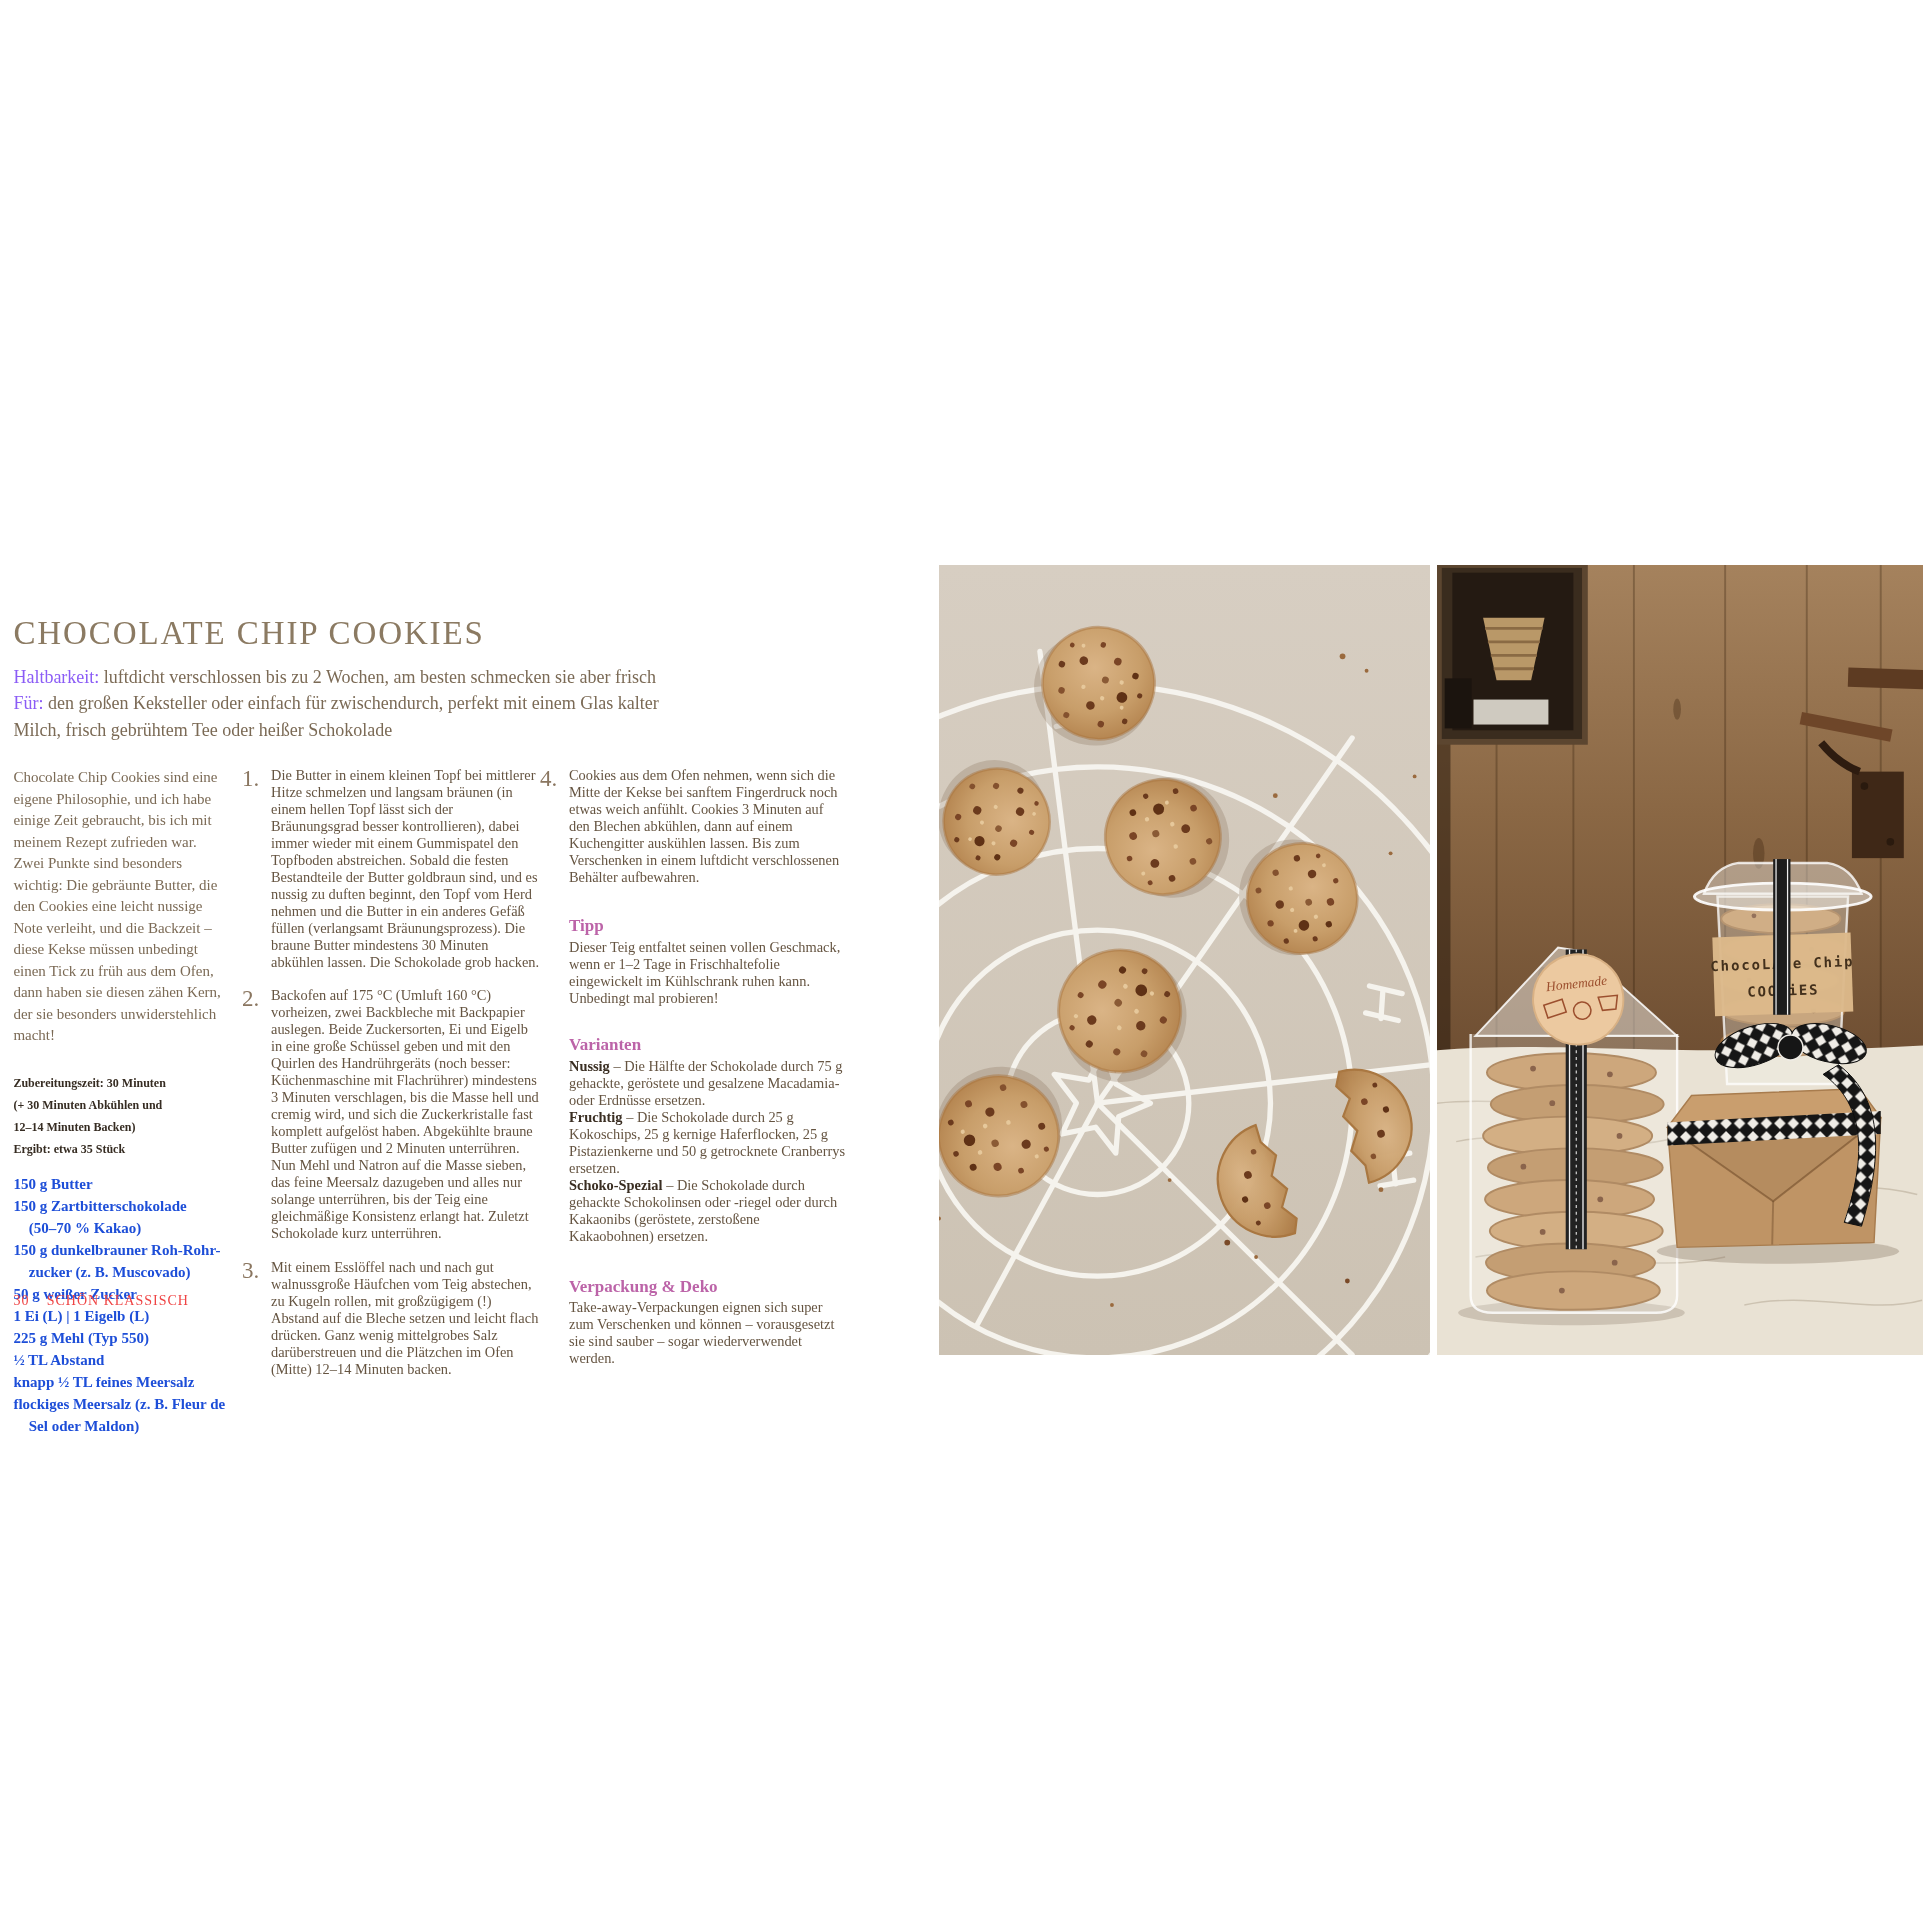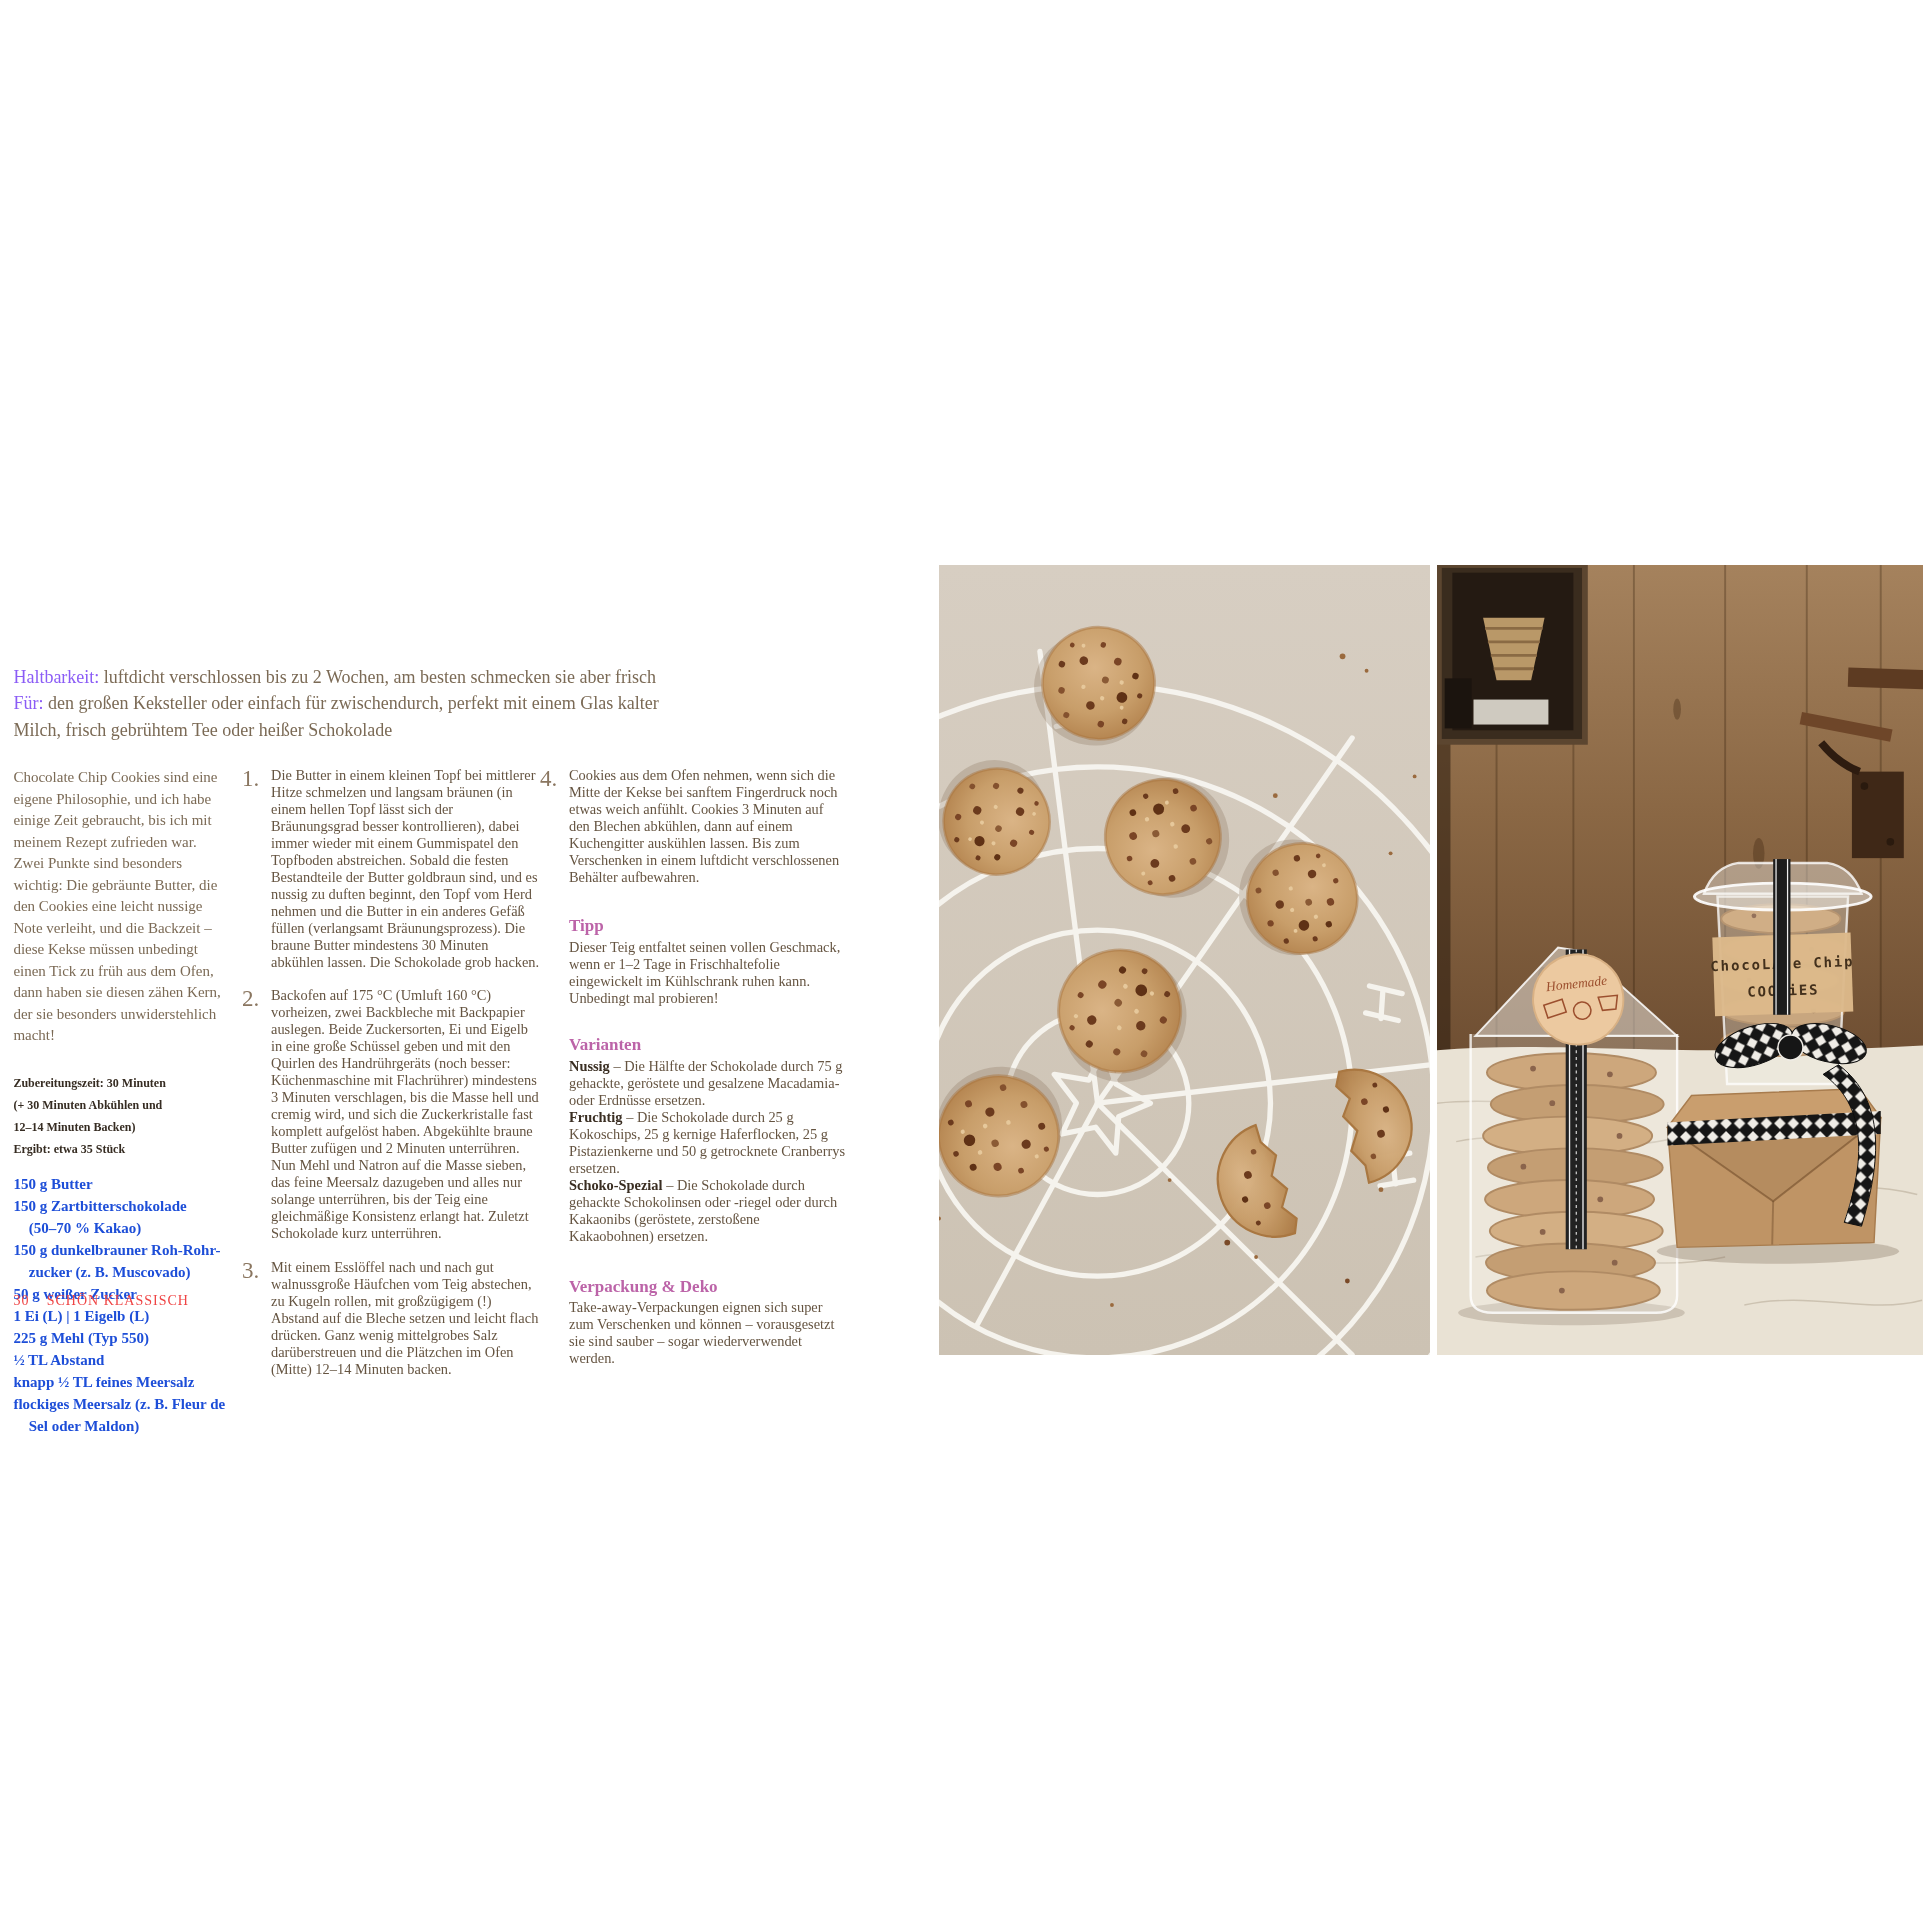--- a/index.html
+++ b/index.html
@@ -36,20 +36,21 @@
   .photo-right{left:1437px;width:486px;}
   .photo svg{display:block;width:100%;height:100%;}
   .cup-label-text{font-family:"DejaVu Sans Mono", monospace;font-weight:bold;fill:#43301c;letter-spacing:2px;}
   .sticker-text{font-style:italic;fill:#9c4f2e;}
 </style>
 </head>
 <body>
 
 <div class="canvas">
 
+  <h1 class="page-title">CHOCOLATE CHIP COOKIES</h1>
 
   <div class="meta-block">
     <p><span class="meta-lead">Haltbarkeit:</span><span> luftdicht verschlossen bis zu 2 Wochen, am besten schmecken sie aber frisch</span></p>
     <p><span class="meta-lead">Für:</span><span> den großen Keksteller oder einfach für zwischendurch, perfekt mit einem Glas kalter Milch, frisch gebrühtem Tee oder heißer Schokolade</span></p>
   </div>
 
   <div class="col col-intro">
     <p class="intro">Chocolate Chip Cookies sind eine eigene Philosophie, und ich habe einige Zeit gebraucht, bis ich mit meinem Rezept zufrieden war. Zwei Punkte sind besonders wichtig: Die gebräunte Butter, die den Cookies eine leicht nussige Note verleiht, und die Backzeit – diese Kekse müssen unbedingt einen Tick zu früh aus dem Ofen, dann haben sie diesen zähen Kern, der sie besonders unwiderstehlich macht!</p>
     <div class="info-block">
       <div>Zubereitungszeit: 30 Minuten</div>

